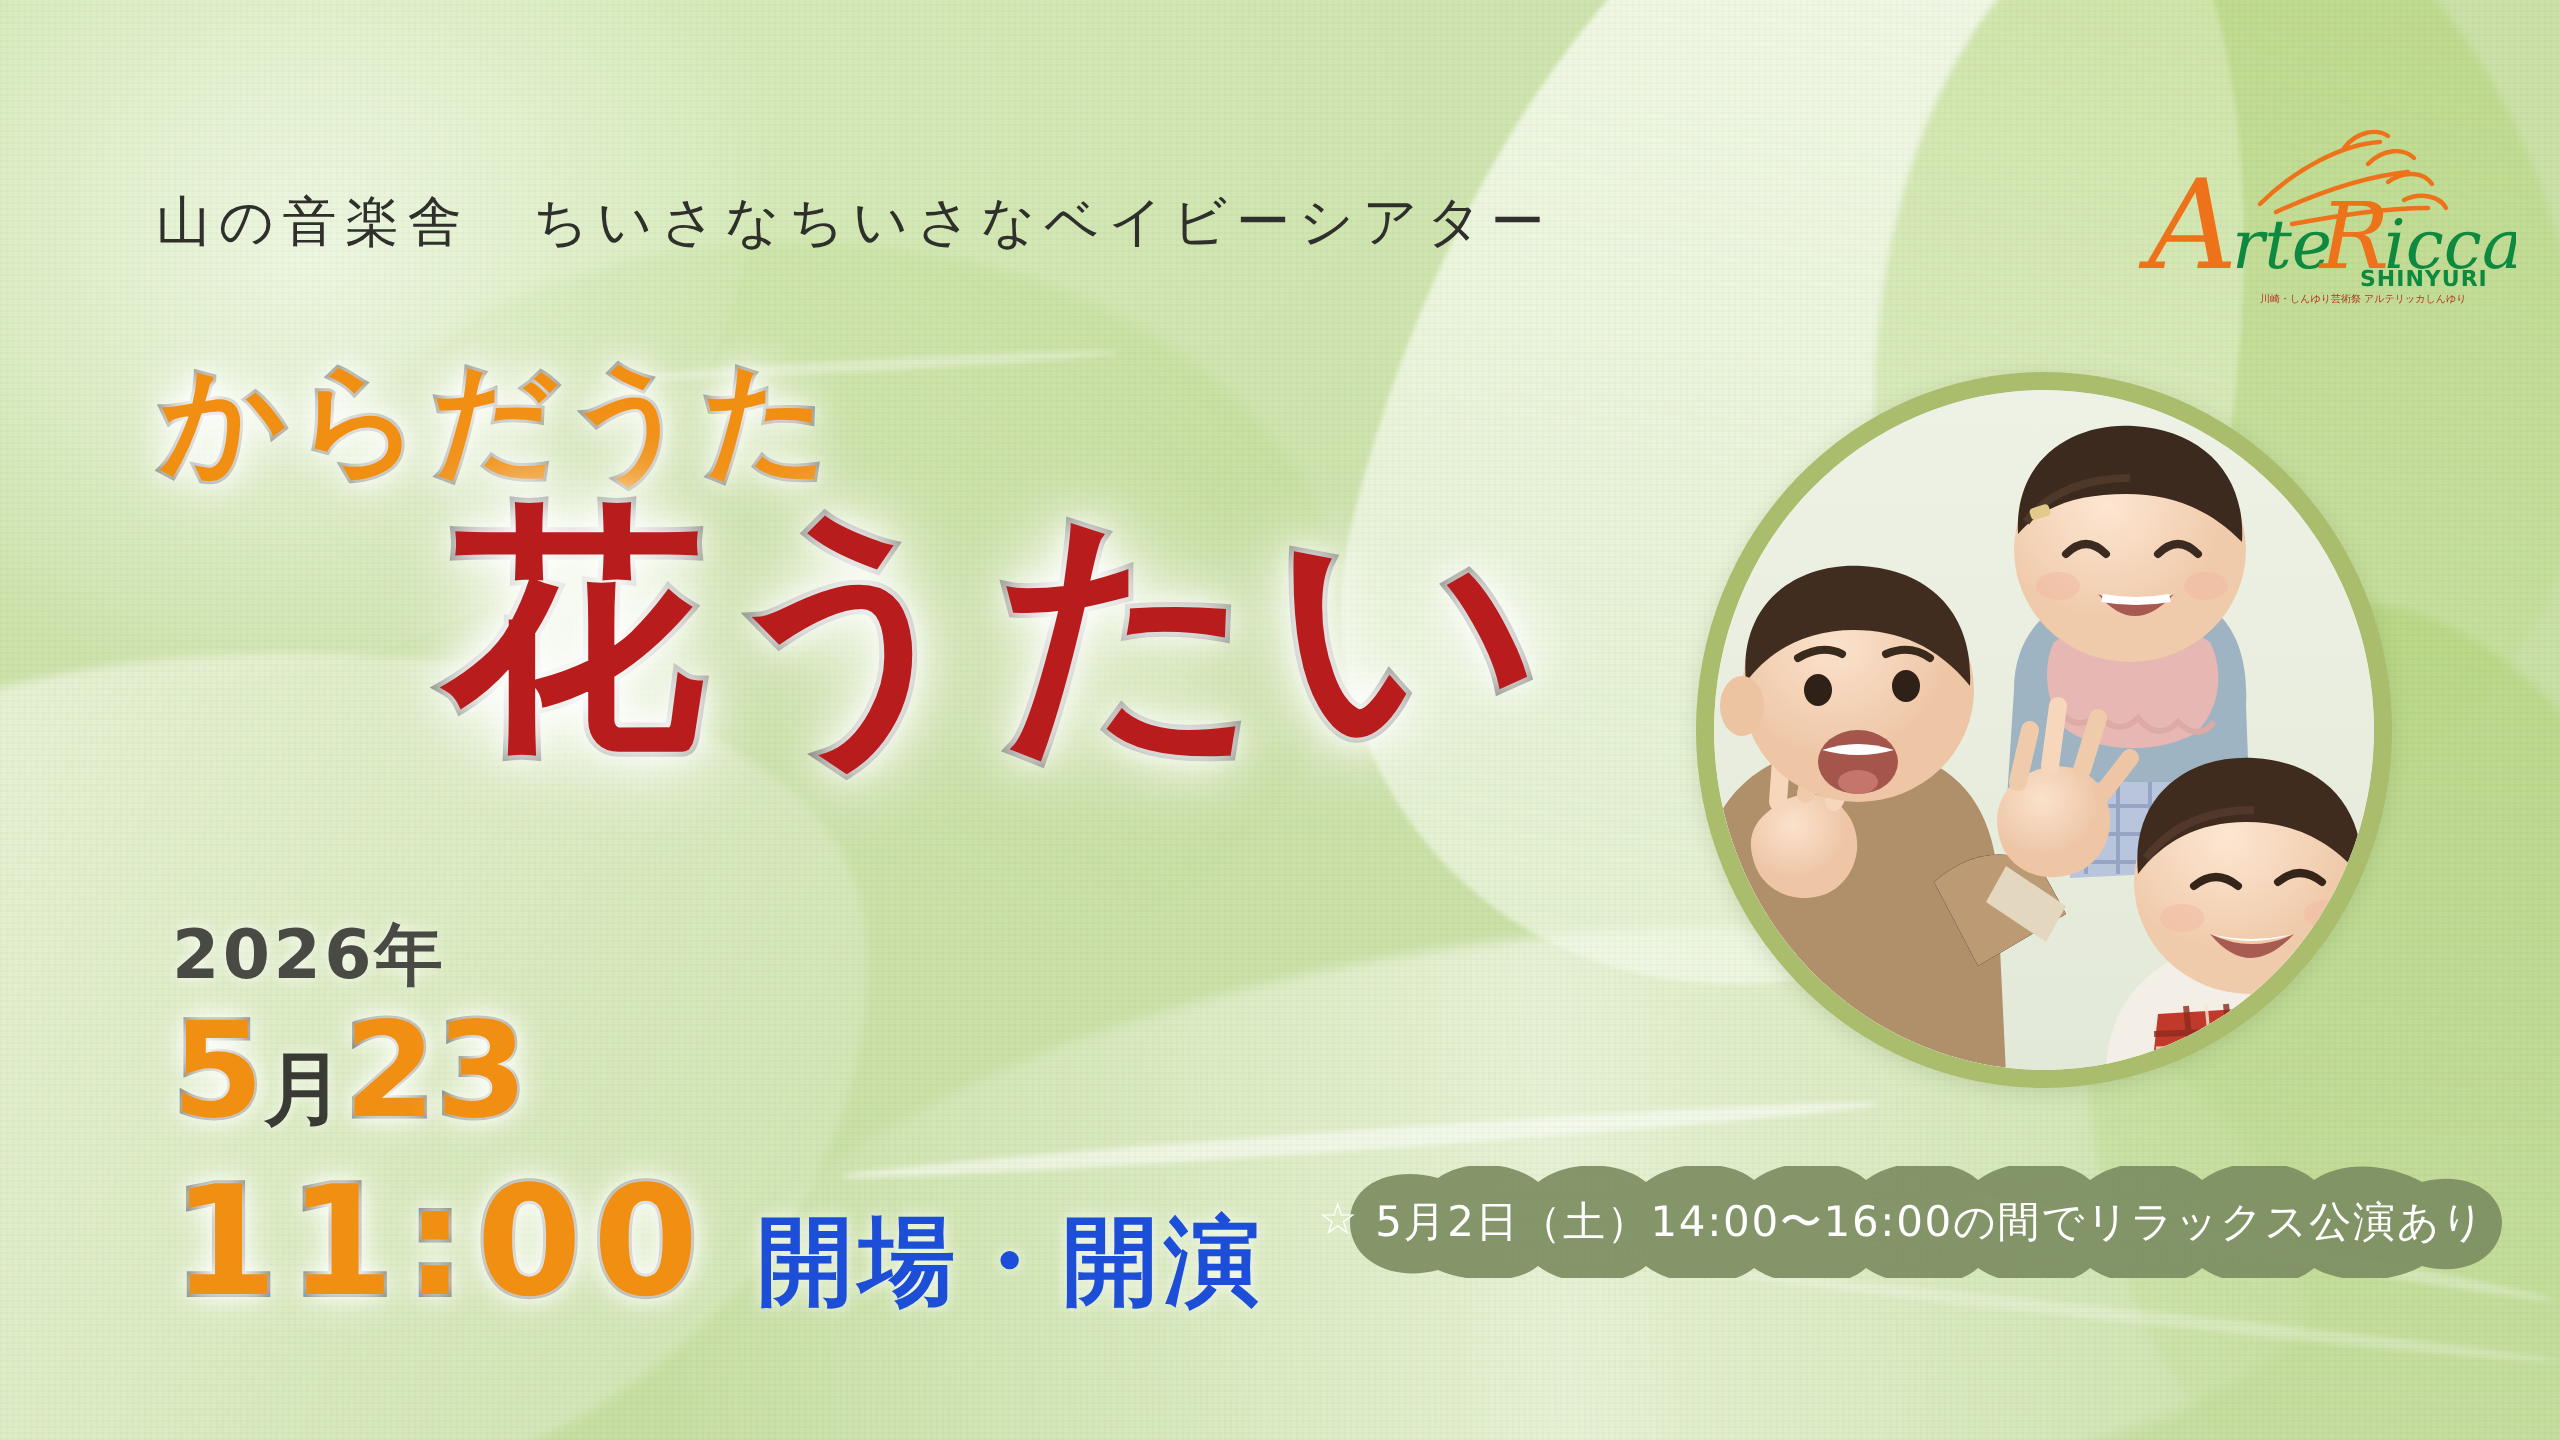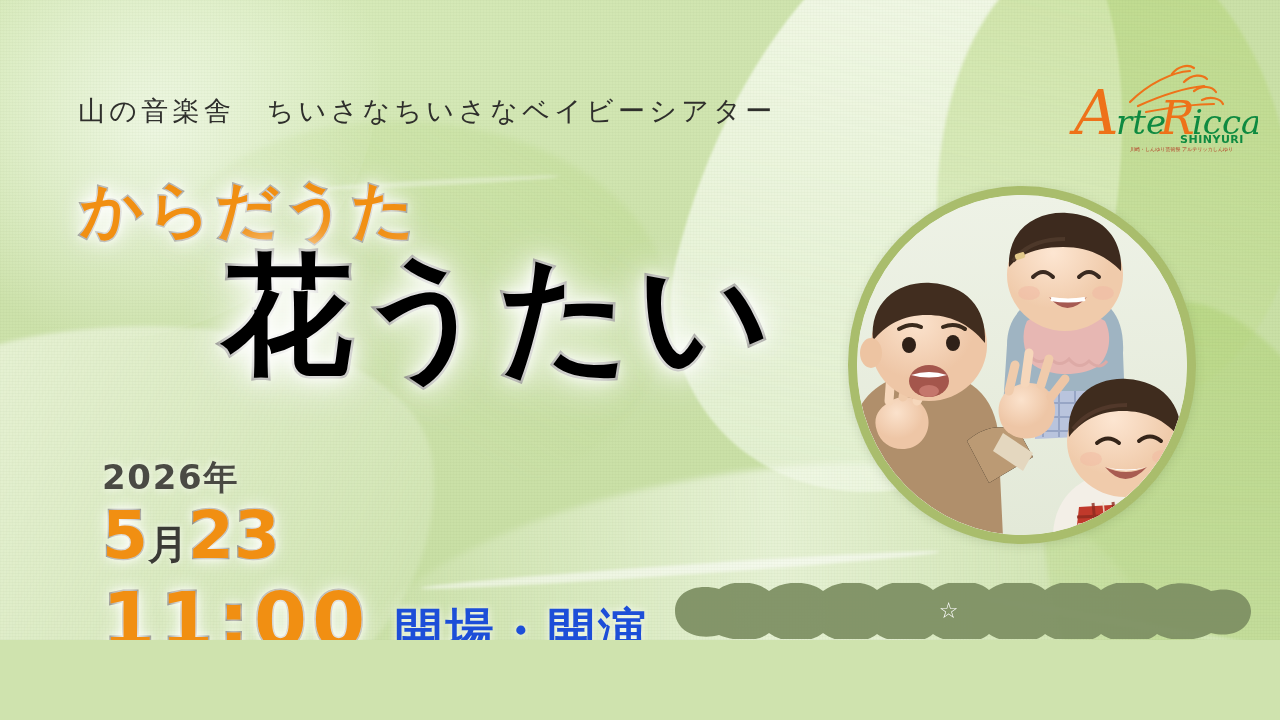--- a/index.html
+++ b/index.html
@@ -4,21 +4,21 @@
 <style>
   html,body{margin:0;padding:0;}
   body{
     width:1280px;height:720px;overflow:hidden;
     font-family:"DejaVu Sans","Liberation Sans",sans-serif;
     background:#cfe3ae;
   }
 
   
   #poster{
-    position:relative;width:1280px;height:640px;overflow:hidden;
+    position:relative;width:1280px;height:720px;overflow:hidden;
     background:#cfe3ae;
   }
 
   
   .bg-base{
     position:absolute;inset:0;
     background:
       radial-gradient(120% 90% at 18% 8%,  #d9ecbd 0%, #cde2ab 45%, #c8dfa4 100%),
       linear-gradient(160deg,#d6ebbd 0%,#cbe2a8 55%,#d2e6b2 100%);
   }
@@ -108,32 +108,32 @@
     -webkit-text-stroke:3px #6a6a62;
     paint-order:stroke fill;
     text-shadow:
       0 0 10px #fff, 0 0 18px #fff, 0 0 26px #fff,
       0 0 34px rgba(255,255,255,.9);
     white-space:nowrap;
   }
   .main-title{
     position:absolute;left:222px;top:82px;
     font-size:130px;font-weight:700;letter-spacing:.05em;
-    color:#000000;
+    color:#b91c1c;
     -webkit-text-stroke:5px #6a6a62;
     paint-order:stroke fill;
     text-shadow:
       0 0 14px #fff, 0 0 26px #fff, 0 0 40px #fff,
       0 0 56px rgba(255,255,255,.95);
     white-space:nowrap;
     line-height:1;
   }
 
   
-  .date-block{position:absolute;left:102px;top:455px;}
+  .date-block{position:absolute;left:86px;top:455px;}
   .year{
     font-size:34px;color:#4a4a44;letter-spacing:.05em;font-weight:600;
     text-shadow:0 0 8px rgba(255,255,255,.85);
   }
   .date-line{
     margin-top:2px;display:flex;align-items:baseline;white-space:nowrap;
   }
   .d-num{
     font-size:66px;font-weight:700;color:#F18F12;
     -webkit-text-stroke:2.5px #6a6a62;paint-order:stroke fill;
@@ -416,16 +416,17 @@
                C388 62 360 62 344 51
                C332 62 304 62 288 51
                C276 62 248 62 232 51
                C220 61 194 62 178 50
                C166 60 140 62 124 50
                C112 60 88 58 74 52
                C52 58 30 48 30 28 Z" fill="#7d8f63" opacity="0.94"></path>
     </svg>
     <div class="banner-text">
       <span class="star-ico">☆</span>
+      <span>5月2日（土）14:00〜16:00の間でリラックス公演あり</span>
     </div>
   </div>
 
 </div>
 
 </body></html>

